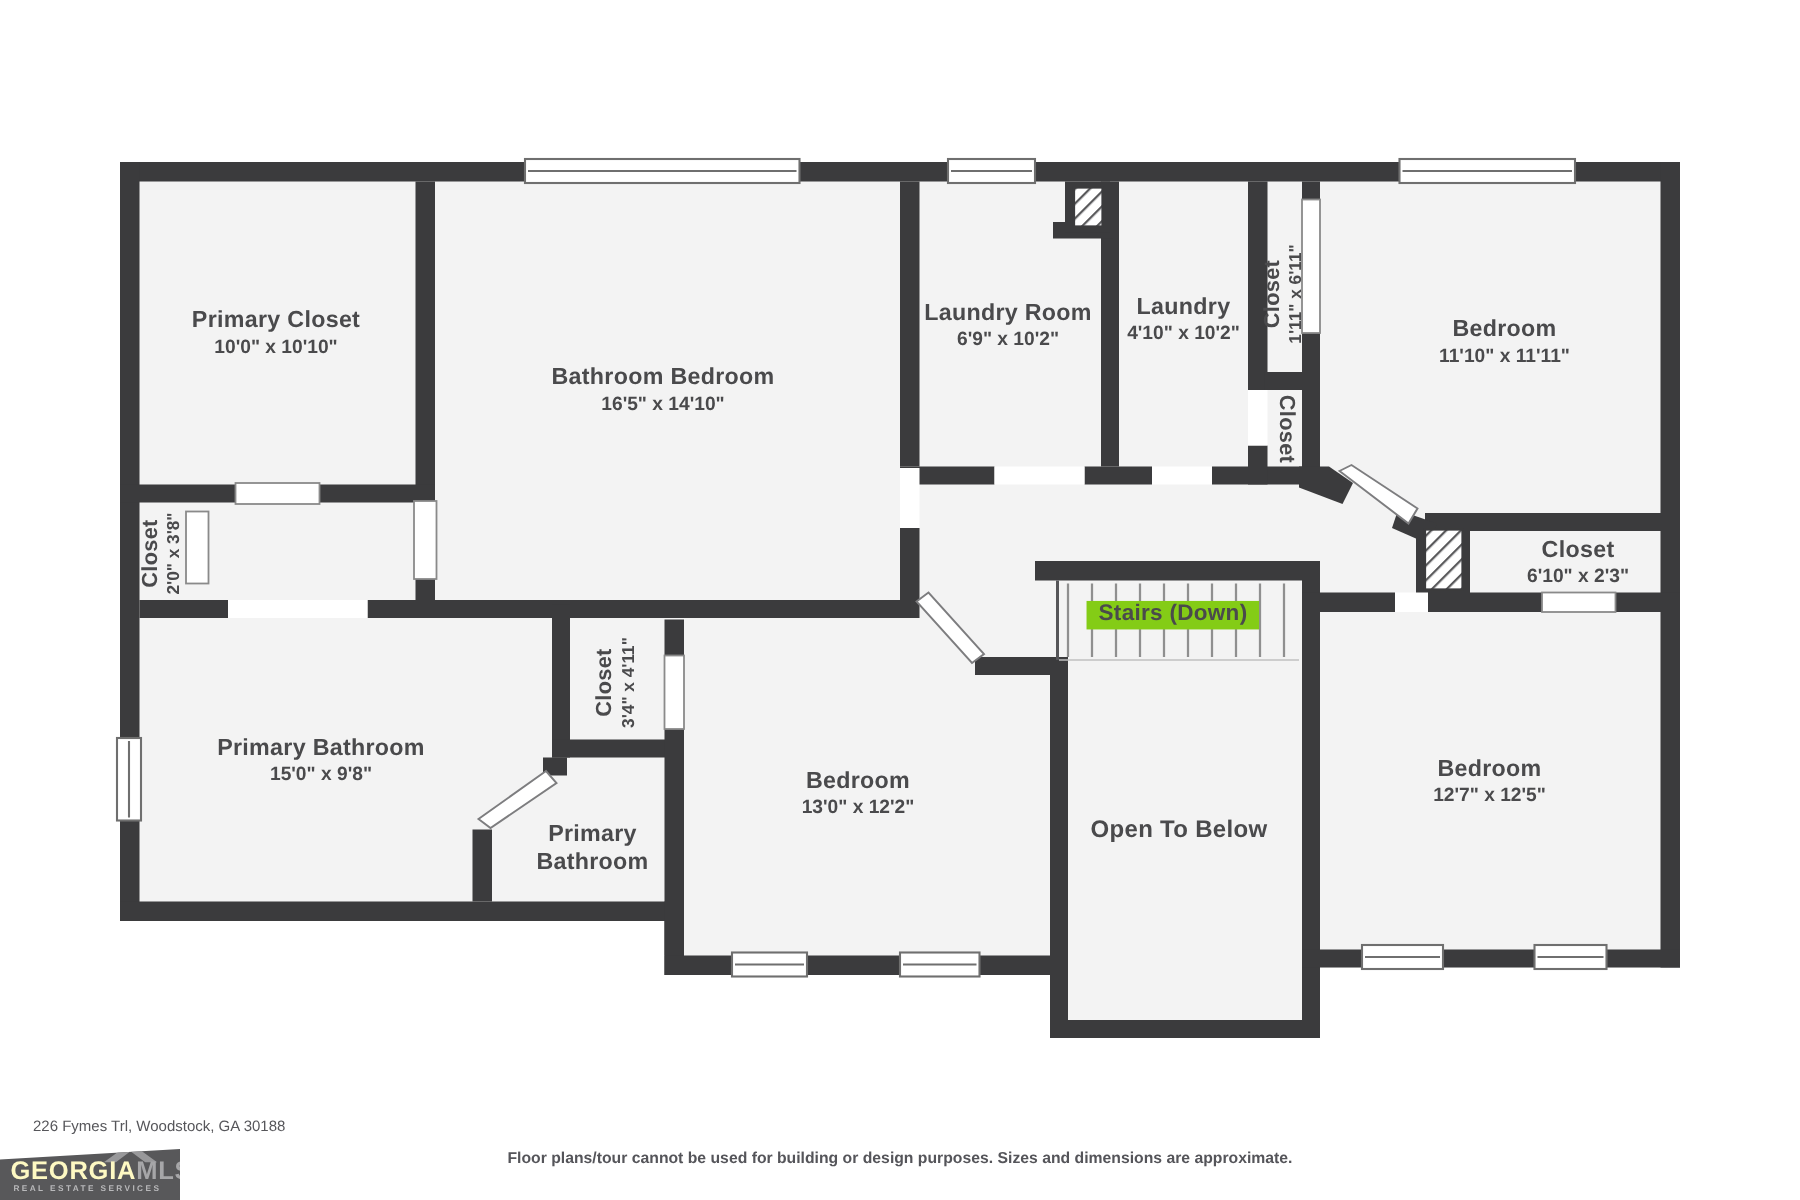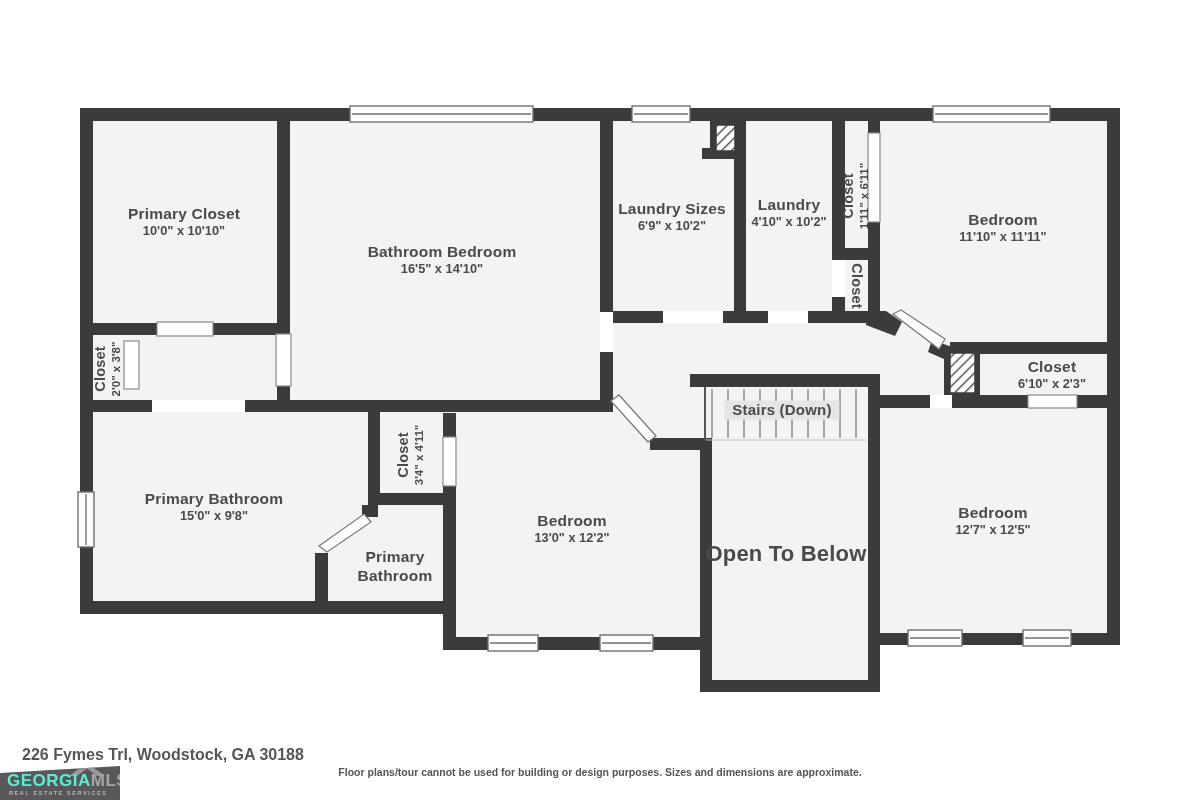--- a/index.html
+++ b/index.html
@@ -11,30 +11,30 @@
        white-space:nowrap;z-index:5;}
   .lbl .nm{font-weight:bold;font-size:15.5px;letter-spacing:.2px;line-height:1.25;}
   .lbl .dm{font-weight:bold;font-size:12.8px;line-height:1.3;}
   .lbl .dm:empty{display:none;}
   .rot{transform:translate(-50%,-50%) rotate(-90deg);}
   .rot2{transform:translate(-50%,-50%) rotate(90deg);}
   .rot .nm,.rot2 .nm{font-size:14.5px;}
   .rot .dm,.rot2 .dm{font-size:11.5px;}
   .wrap2{white-space:normal;}
   .wrap2 .nm{width:112px;}
-  .stairs-lbl .nm{font-size:15px;background:#e5e5e5;padding:0 8px;}
-  .otb-lbl .nm{font-size:22px;}
+  .stairs-lbl .nm{font-size:15px;background:#84cc16;padding:0 8px;}
+  .otb-lbl .nm{font-size:16px;}
   
-  .address{position:absolute;left:22px;top:746px;font-size:16px;font-weight:bold;color:#56565a;z-index:4;}
+  .address{position:absolute;left:22px;top:746px;font-size:10px;font-weight:normal;color:#56565a;z-index:4;}
   .disclaimer{position:absolute;left:0;top:766px;width:1200px;text-align:center;
               font-size:10.5px;font-weight:bold;color:#55555a;z-index:4;}
   .logo{position:absolute;left:0;top:766px;width:120px;height:34px;background:#58585a;
         clip-path:polygon(0 7px,100% 0,100% 100%,0 100%);z-index:6;}
   .logo .brand{position:absolute;left:7px;top:6px;font-size:17px;font-weight:bold;letter-spacing:.5px;line-height:1;}
-  .logo .brand .g{color:#5eead4;}
+  .logo .brand .g{color:#fef9c3;}
   .logo .brand .m{color:#a6a6a8;}
   .logo .tag{position:absolute;left:9px;top:24px;font-size:5.5px;letter-spacing:1.6px;color:#b9b9bb;font-weight:bold;}
   .logo .roof{position:absolute;left:69px;top:-4px;}
 </style>
 </head>
 <body>
 
 <div class="stage">
 
   <svg class="plansvg" width="1200" height="800" viewBox="0 0 1200 800">
@@ -164,21 +164,21 @@
     <div class="nm">Primary Closet</div>
     <div class="dm">10'0" x 10'10"</div>
   </div>
 
   <div class="lbl" style="left:442px;top:260px">
     <div class="nm">Bathroom Bedroom</div>
     <div class="dm">16'5" x 14'10"</div>
   </div>
 
   <div class="lbl" style="left:672px;top:217px">
-    <div class="nm">Laundry Sizes</div>
+    <div class="nm">Laundry Room</div>
     <div class="dm">6'9" x 10'2"</div>
   </div>
 
   <div class="lbl" style="left:789px;top:213px">
     <div class="nm">Laundry</div>
     <div class="dm">4'10" x 10'2"</div>
   </div>
 
   <div class="lbl rot" style="left:856px;top:196px">
     <div class="nm">Closet</div>

